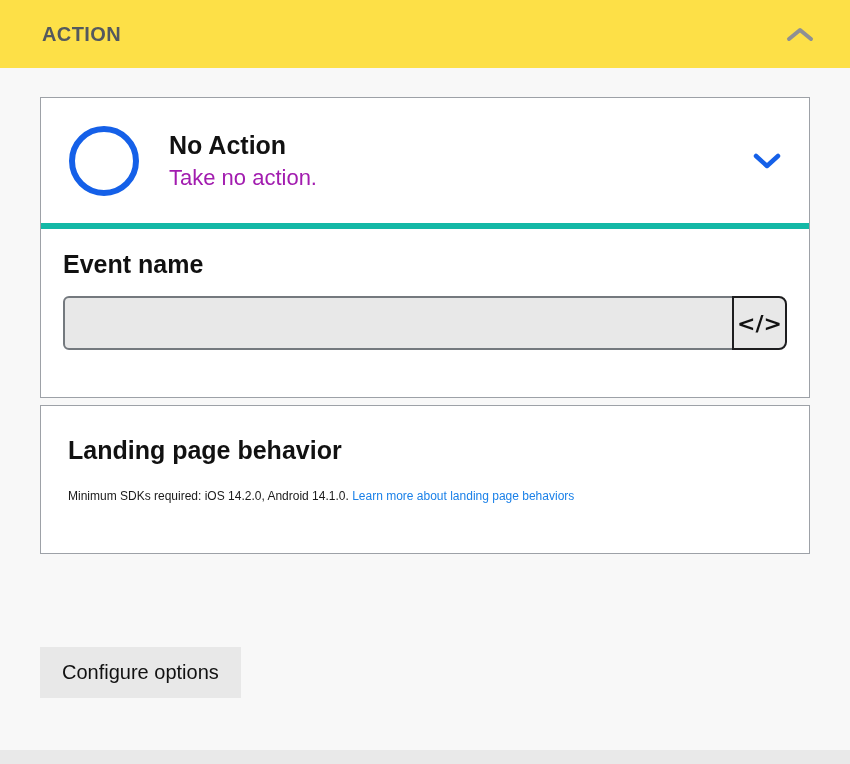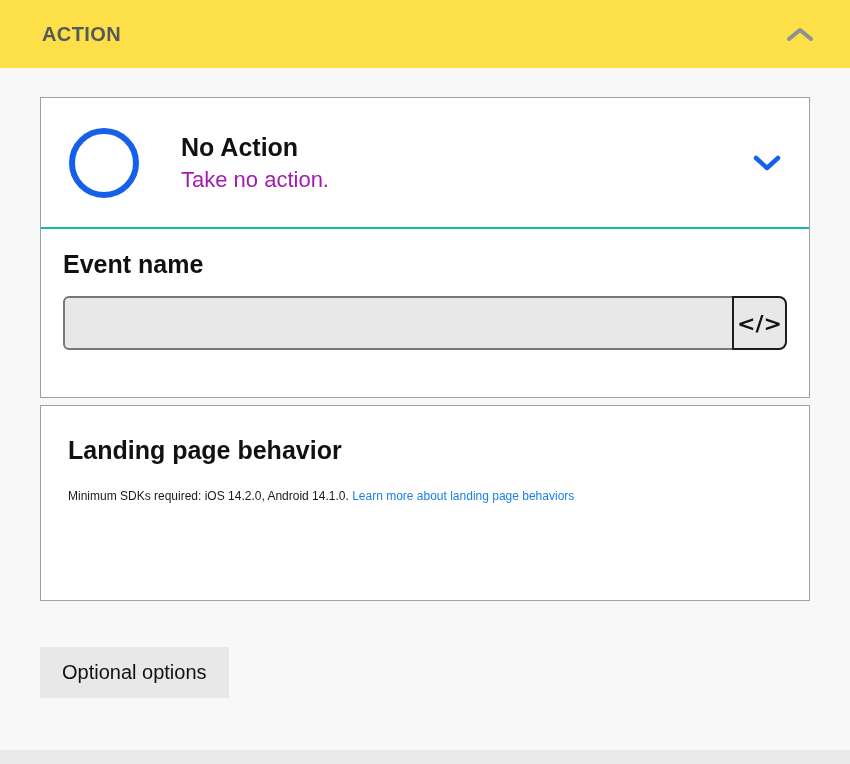--- a/index.html
+++ b/index.html
@@ -24,30 +24,29 @@
   }
   .section-header .collapse { margin-left:auto; cursor:pointer; display:flex; align-items:center; }
 
   
   .card {
     position:absolute; left:40px; width:770px;
     background:#ffffff;
     border:1px solid #9da1a7;
   }
   #card-action { top:97px; height:301px; }
-  #card-landing { top:405px; height:196px; padding:30px 27px 0 27px; }
+  #card-landing { top:405px; height:149px; padding:30px 27px 0 27px; }
 
   
   .selector-row {
     height:131px;
     display:flex; align-items:center;
     padding:0 28px;
-    border-bottom:2px solid #14b8a6;
+    border-bottom:6px solid #14b8a6;
     cursor:pointer;
-    gap:12px;
   }
   .radio-circle {
     width:70px; height:70px; flex:0 0 70px;
     border:6px solid #1560e8; border-radius:50%;
     margin-right:30px;
   }
   .selector-text .sel-title { font-size:25px; font-weight:700; color:#111; margin-bottom:5px; }
   .selector-text .sel-sub   { font-size:22px; color:#a21caf; }
   .selector-row .expand { margin-left:auto; display:flex; align-items:center; }
 
@@ -143,15 +142,15 @@
     </div>
   </div>
 
 </div>
 
 <div class="card" id="card-landing">
   <h2>Landing page behavior</h2>
   <p class="landing-para"><span>Minimum SDKs required: iOS 14.2.0, Android 14.1.0. </span><a href="#">Learn more about landing page behaviors</a></p>
 </div>
 
-<button class="configure-btn">Optional options</button>
+<button class="configure-btn">Configure options</button>
 
 <div class="bottom-strip"></div>
 
 </body></html>

